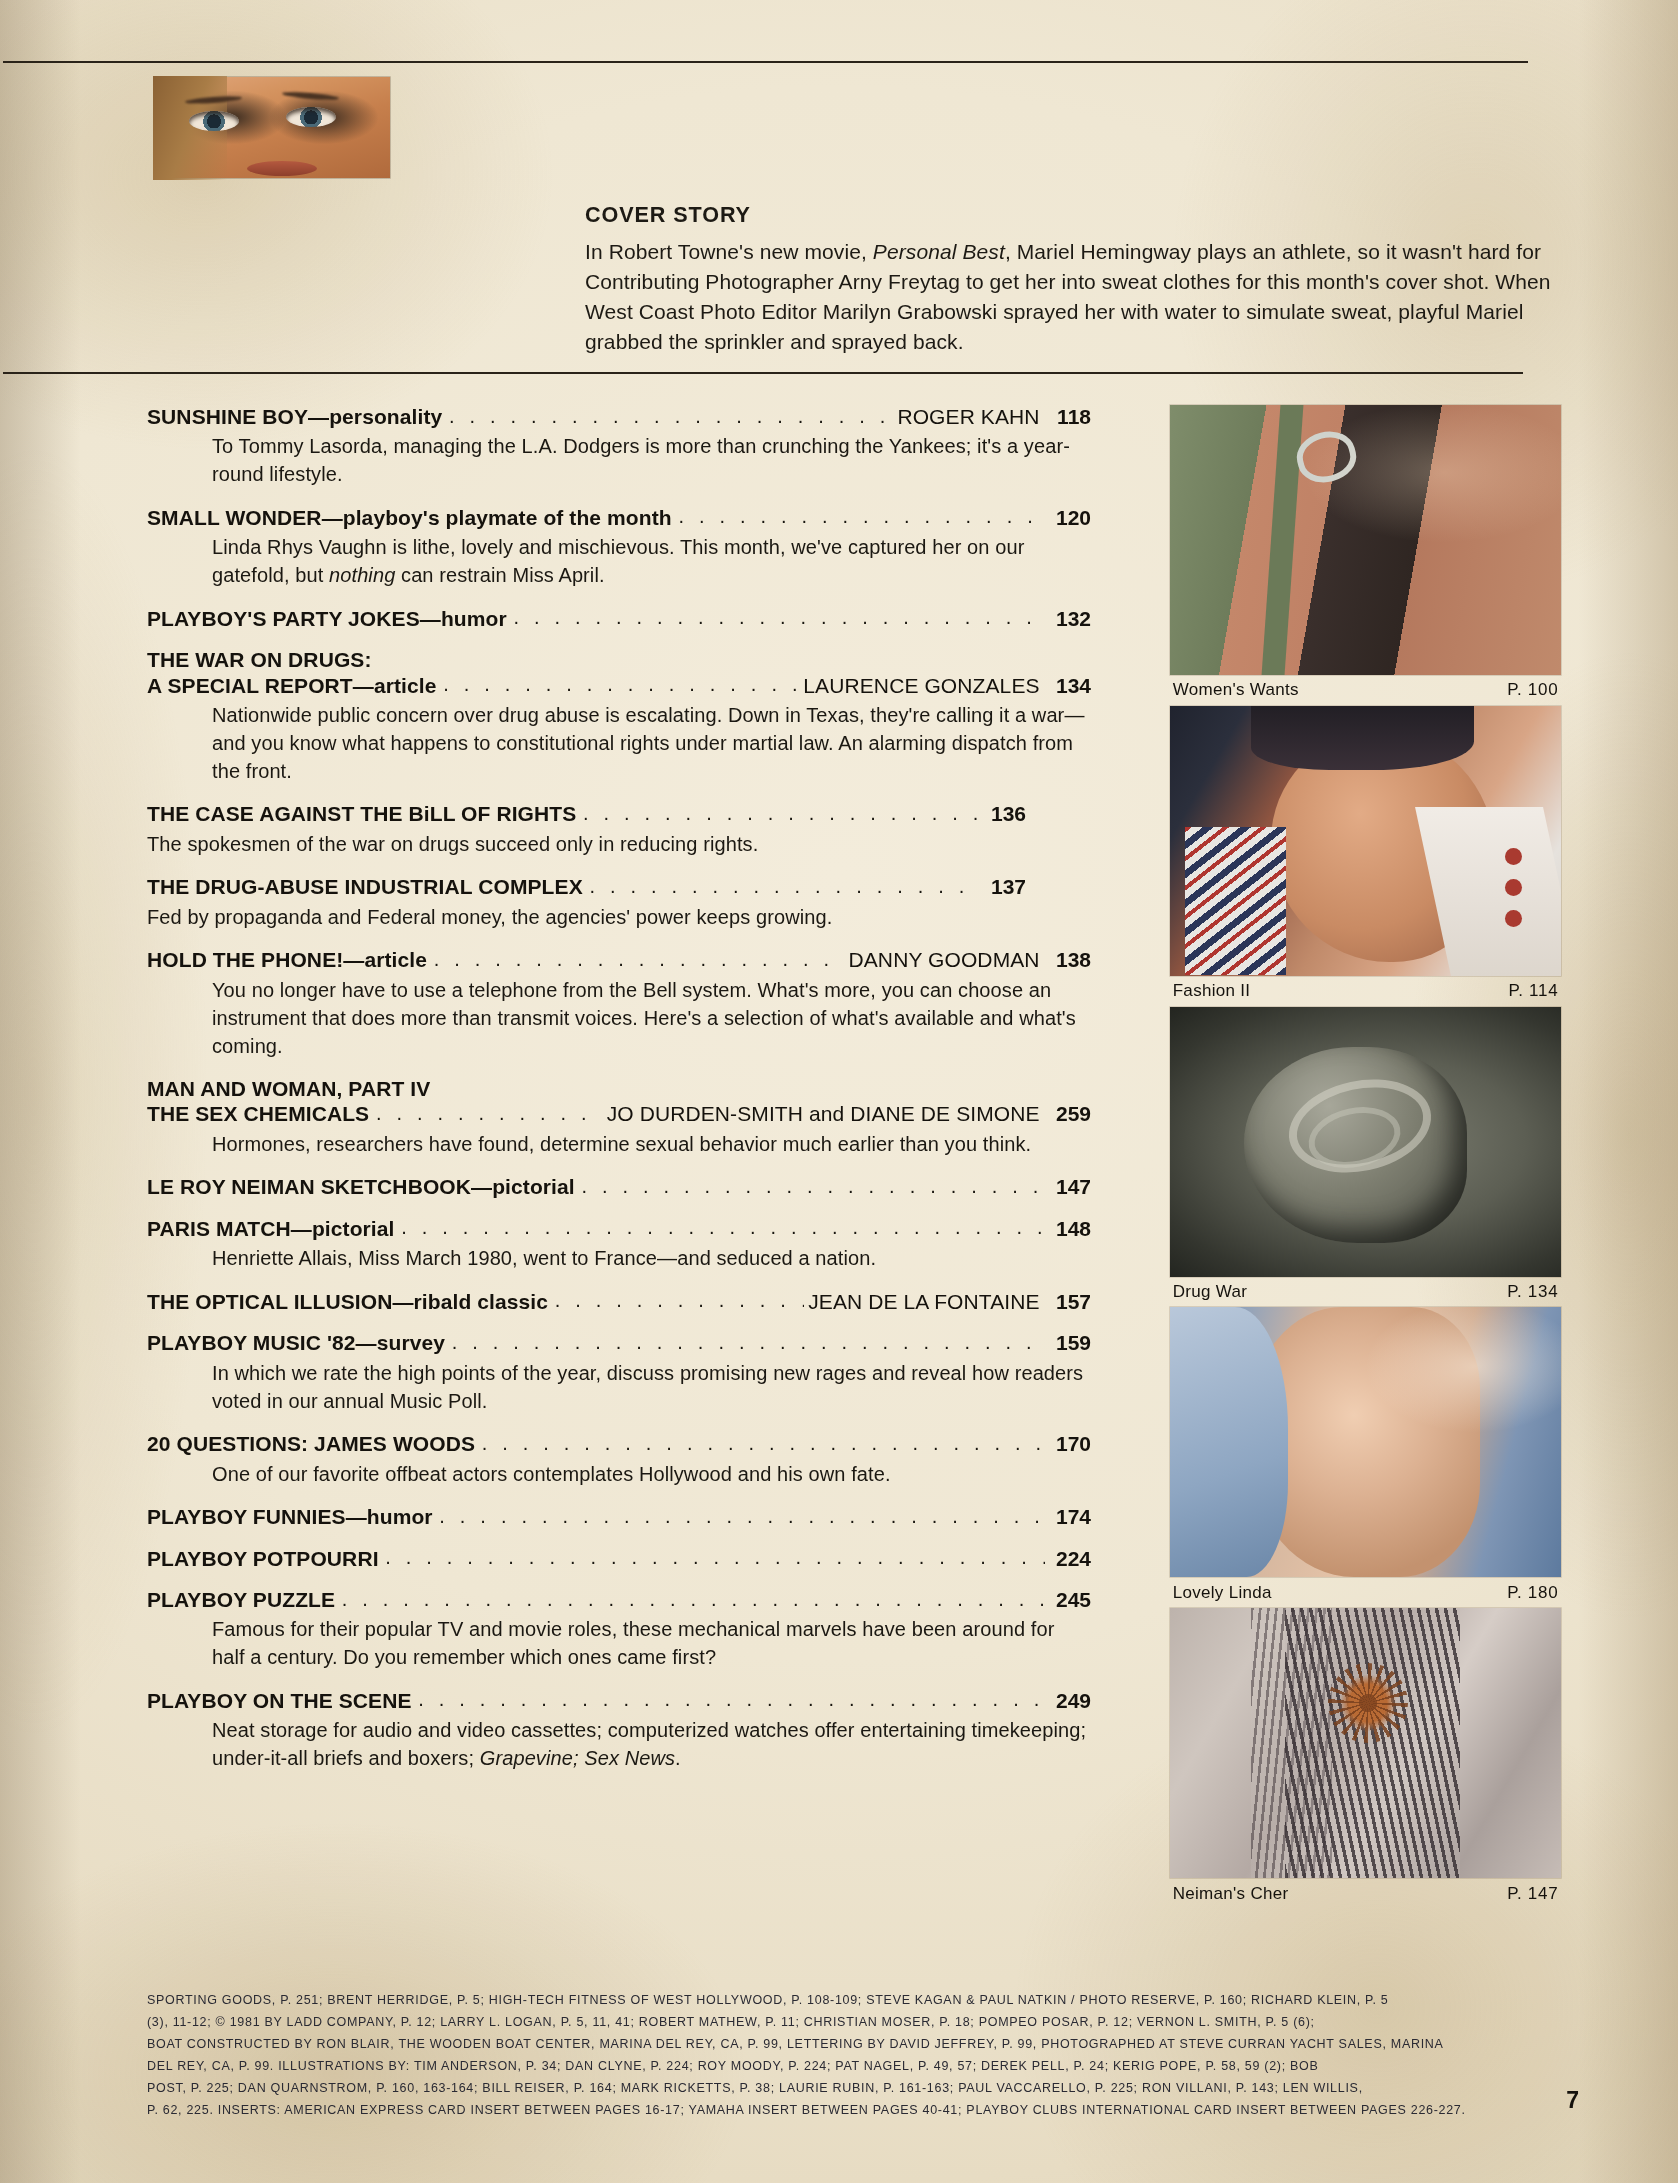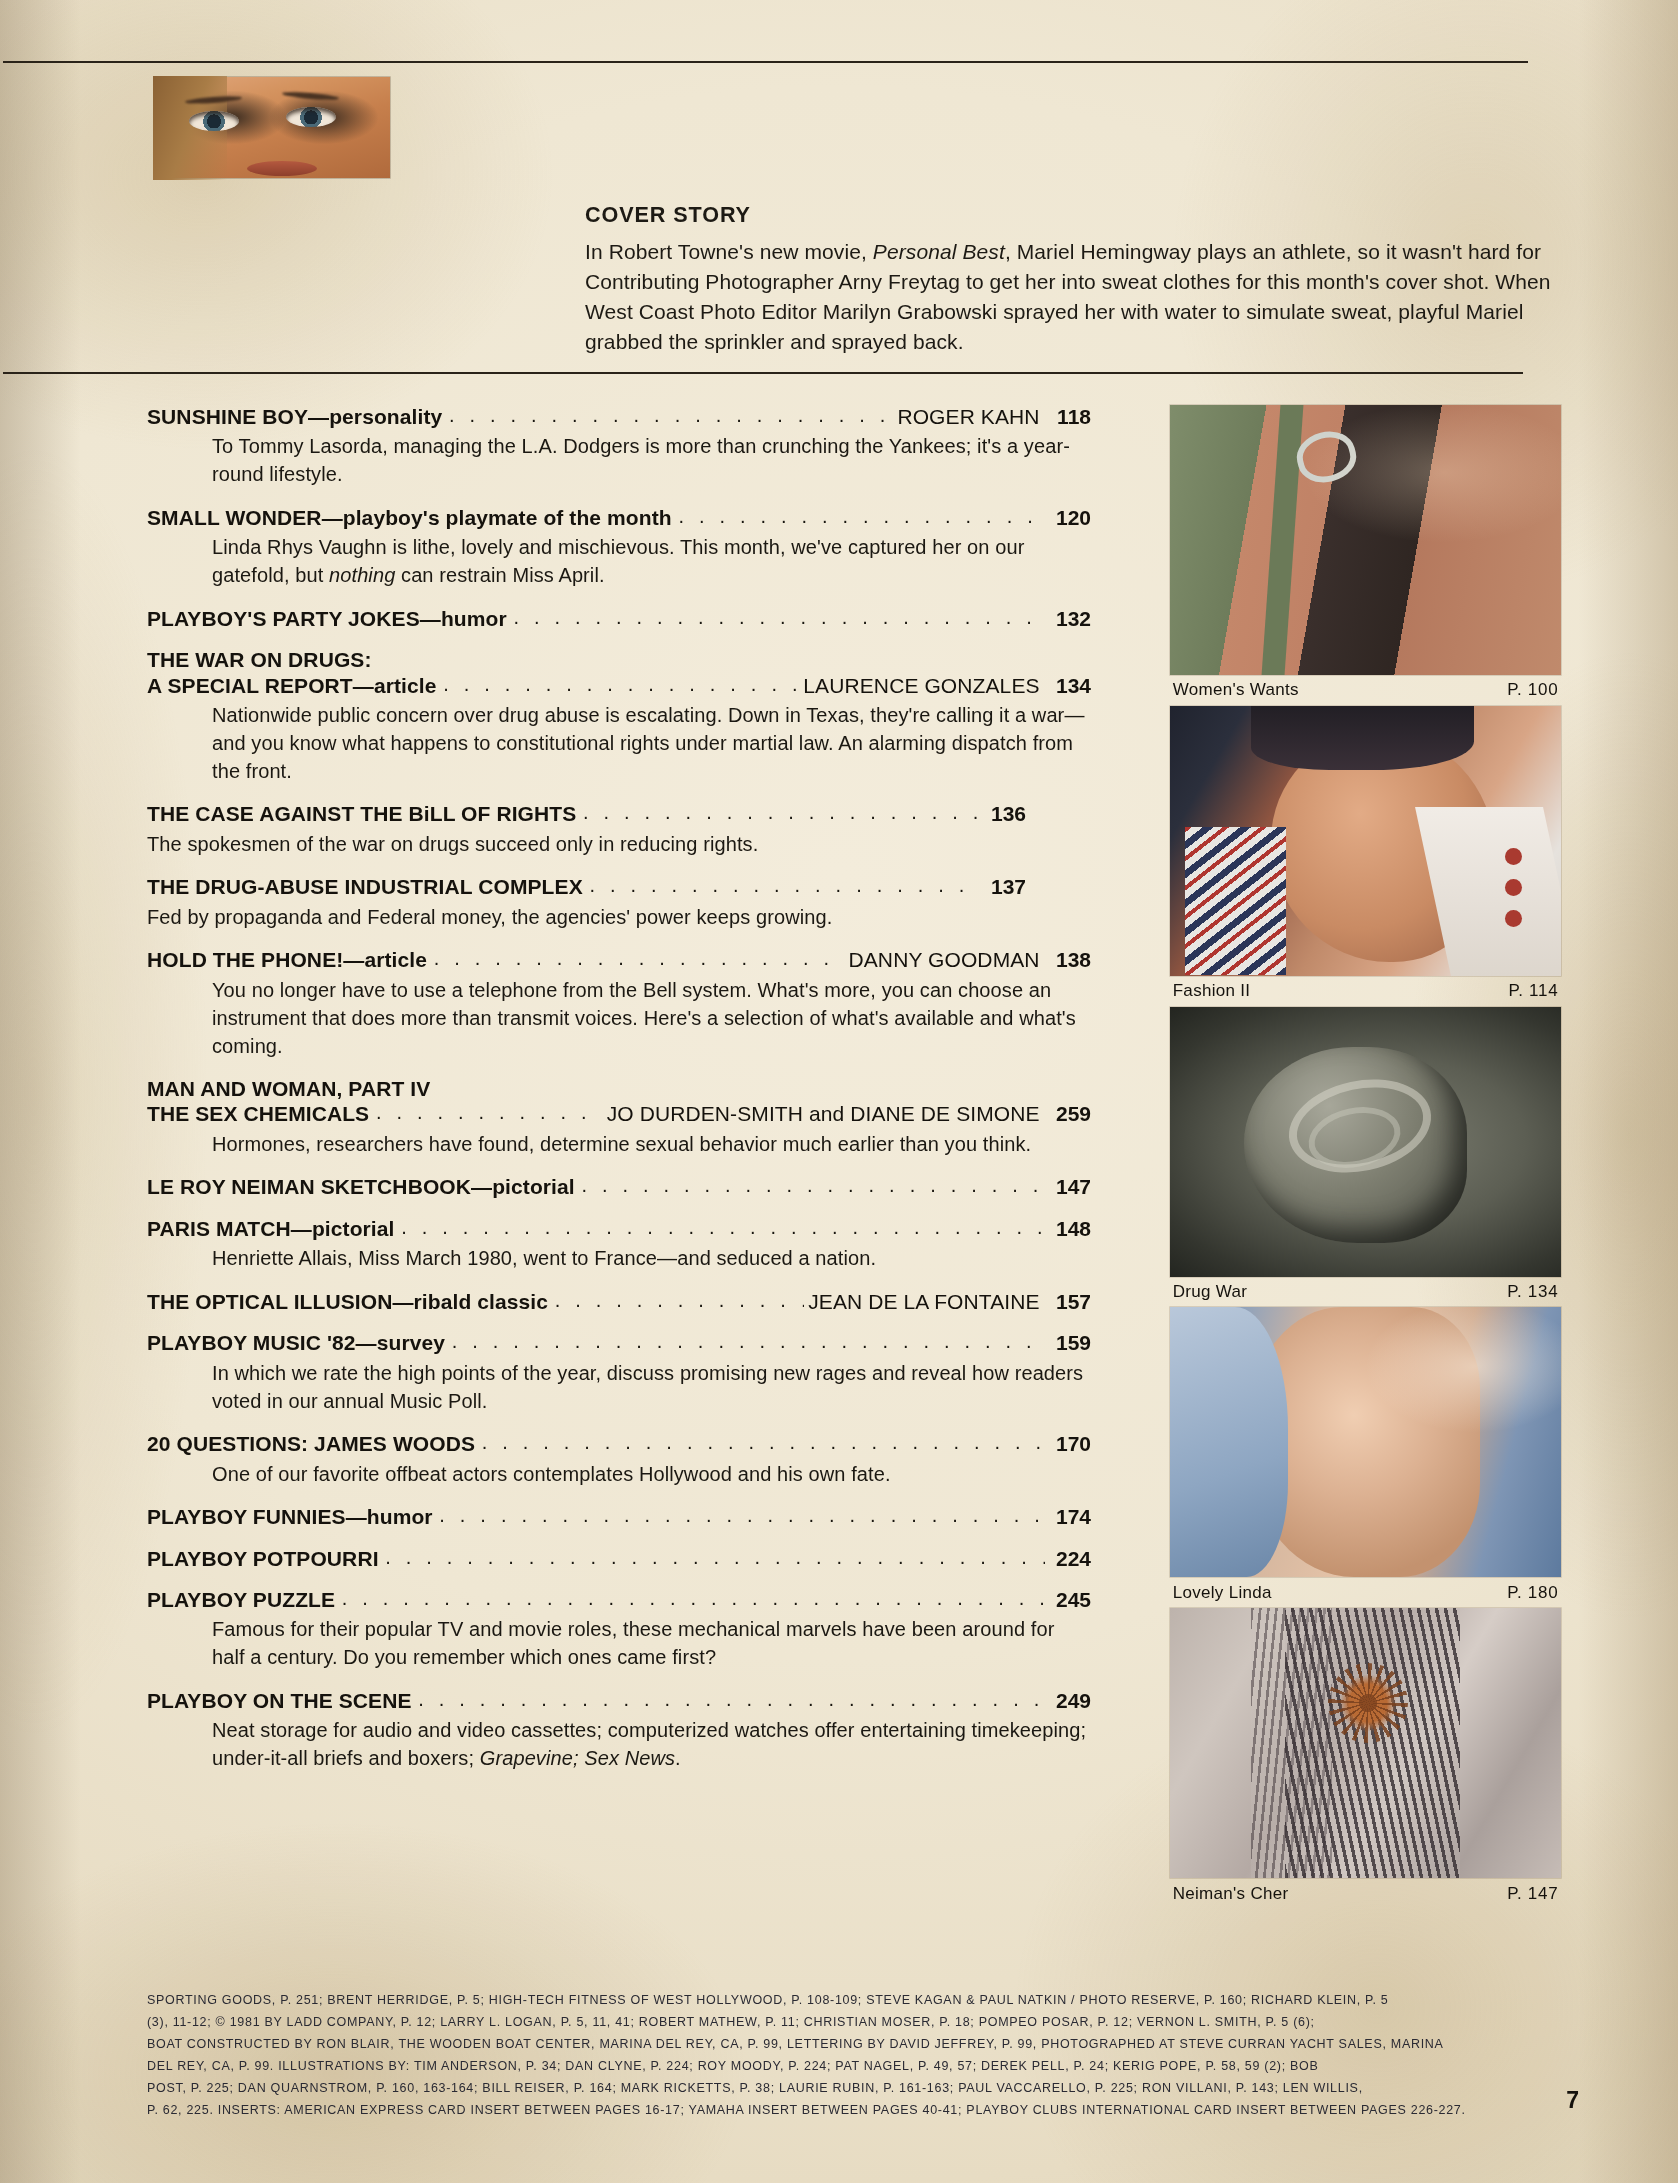--- a/index.html
+++ b/index.html
@@ -117,21 +117,21 @@
   #contents {
     position: absolute;
     left: 147px; top: 405px;
     width: 944px;
   }
   .entry { margin-bottom: 17.5px; }
   .entry.sub { width: 879px; }
 
   .ln {
     display: flex;
-    align-items: flex-start;
+    align-items: center;
     width: 100%;
     font-size: 21px;
     color: #15120d;
     white-space: nowrap;
   }
   .ttl {
     font-weight: bold;
     letter-spacing: 0.1px;
     font-size: 21px;
   }

